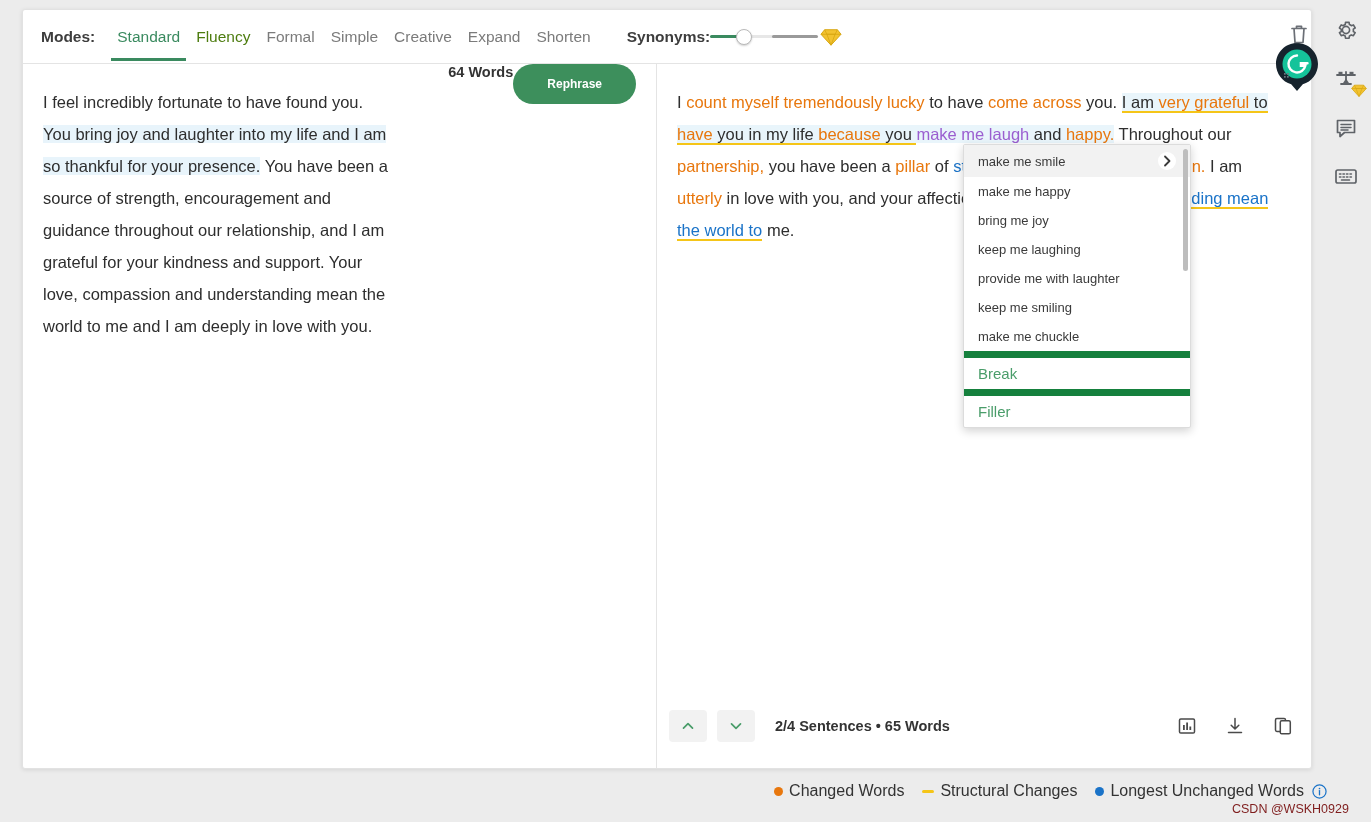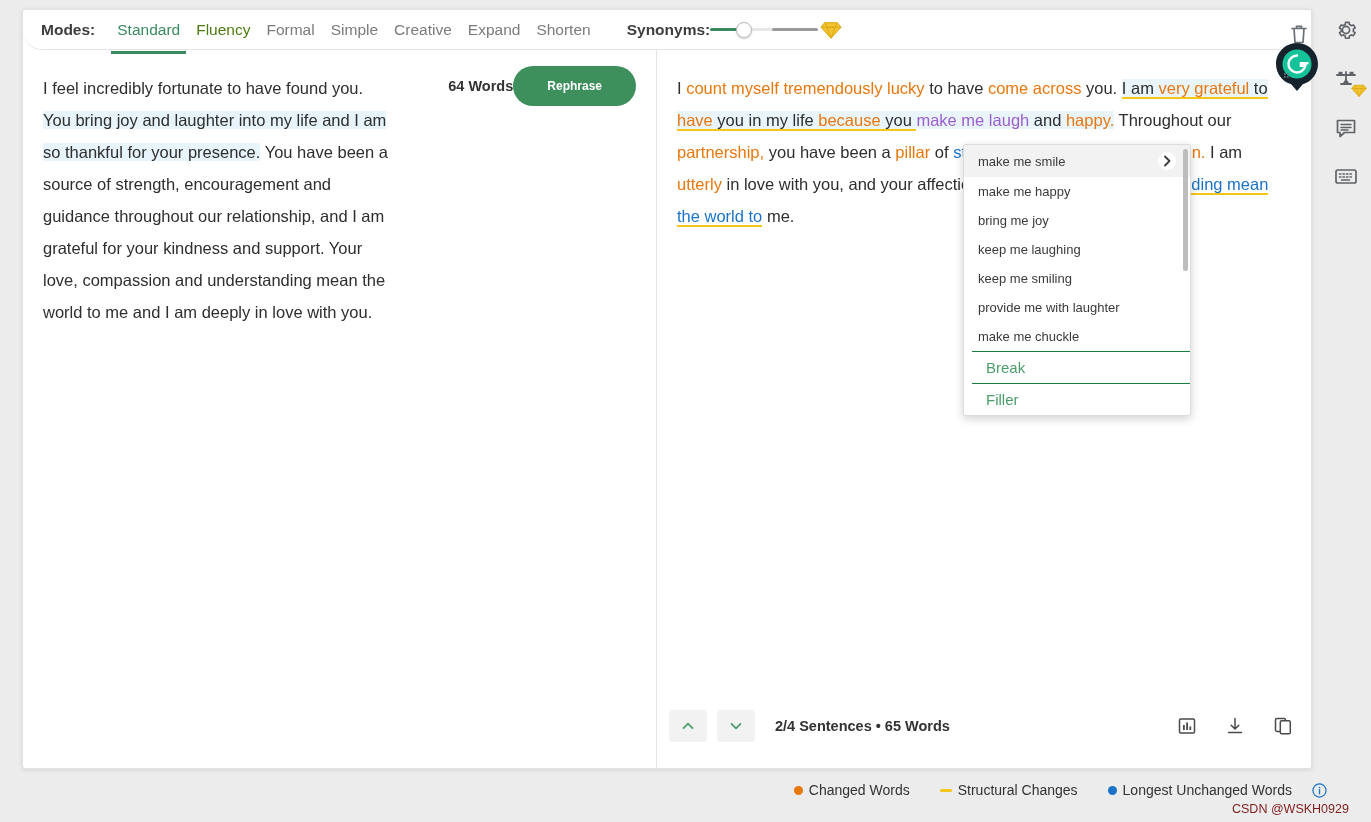--- a/index.html
+++ b/index.html
@@ -19,26 +19,25 @@
     background: #ffffff;
     border: 1px solid #e2e2e2;
     border-radius: 3px;
     box-shadow: 0 1px 4px rgba(0,0,0,.10);
     display: flex; flex-direction: column;
   }
 
   
   .toolbar {
     position: relative;
-    height: 40px;
+    height: 54px;
     border-bottom: 1px solid #e4e4e4;
     display: flex; align-items: center;
     padding: 0 18px;
     flex: none;
-    border-radius: 19px;
   }
   .modes-label {
     font-size: 15.5px; font-weight: bold; color: #3d3d3d;
     margin-right: 14px; white-space: nowrap;
   }
   .mode {
     font-size: 15.5px; color: #7b7b7b;
     padding: 16px 8px 15px 8px;
     cursor: pointer; white-space: nowrap;
     position: relative;
@@ -80,21 +79,21 @@
   .hl-blue { background: #e8f4fb; }
   .hl-blue-soft { background: #e9f5fb; }
   .orange { color: #e8770d; }
   .purple { color: #9b5fd0; }
   .blue { color: #1a73c8; }
   .u-yellow { border-bottom: 2.5px solid #f5c518; }
 
   
   .bottom-left {
     height: 72px; flex: none;
-    display: flex; align-items: center;
+    display: flex; align-items: flex-start;
     padding: 0 20px;
     margin-left: 20px;
   }
   .words-count { font-size: 14.5px; font-weight: bold; color: #333; }
   .rephrase-btn {
     margin-left: auto;
     background: #3d8f5c; color: #fff;
     font-size: 12px; font-weight: bold;
     border: none; border-radius: 30px;
     padding: 13px 34px; cursor: pointer;
@@ -128,21 +127,21 @@
   }
   .dd-list { position: relative; }
   .dd-item {
     font-size: 13px; color: #3a3a3a;
     padding: 7px 14px; cursor: pointer;
     display: flex; align-items: center;
     white-space: nowrap;
   }
   .dd-item.sel { background: #f2f2f2; }
   .dd-chev { margin-left: auto; line-height: 0; }
-  .dd-sep { border-top: 1px solid #15803d; margin-left: 8px; }
+  .dd-sep { border-top: 7px solid #15803d; }
   .dd-foot {
     font-size: 15px; color: #4a9d6a;
     padding: 7px 14px; cursor: pointer;
   }
   .dd-scroll {
     position: absolute; right: 2px; top: 4px;
     width: 5px; height: 122px; border-radius: 3px;
     background: #bdbdbd;
   }
 
@@ -158,22 +157,22 @@
     display: flex; flex-direction: column;
     align-items: center; padding-top: 14px; gap: 18px;
   }
   .rail-btn { position: relative; cursor: pointer; line-height: 0; padding: 4px; }
   .rail-gem { position: absolute; right: -5px; bottom: -4px; line-height: 0; }
 
   
   .legend {
     position: absolute; left: 0; right: 0; top: 782px;
     display: flex; justify-content: flex-end; align-items: center;
-    gap: 30px; padding-right: 44px;
-    font-size: 14px; color: #333;
+    gap: 18px; padding-right: 44px;
+    font-size: 16px; color: #333;
   }
   .lg { display: flex; align-items: center; gap: 6px; white-space: nowrap; }
   .dot { width: 9px; height: 9px; border-radius: 50%; display: inline-block; }
   .dash { width: 12px; height: 3px; border-radius: 2px; display: inline-block; }
   .watermark {
     position: absolute; left: 1232px; top: 802px;
     font-size: 12.5px; color: #7f1d1d;
   }
 </style>
 </head>
@@ -275,24 +274,24 @@
         <div class="dd-item">
           <span>make me happy</span>
         </div>
         <div class="dd-item">
           <span>bring me joy</span>
         </div>
         <div class="dd-item">
           <span>keep me laughing</span>
         </div>
         <div class="dd-item">
+          <span>provide me with laughter</span>
+        </div>
+        <div class="dd-item">
           <span>keep me smiling</span>
-        </div>
-        <div class="dd-item">
-          <span>provide me with laughter</span>
         </div>
         <div class="dd-item">
           <span>make me chuckle</span>
         </div>
         <span class="dd-scroll"></span>
     </div>
     <div id="dd-foot">
         <div class="dd-foot dd-sep">Break</div>
         <div class="dd-foot dd-sep">Filler</div>
       </div>

